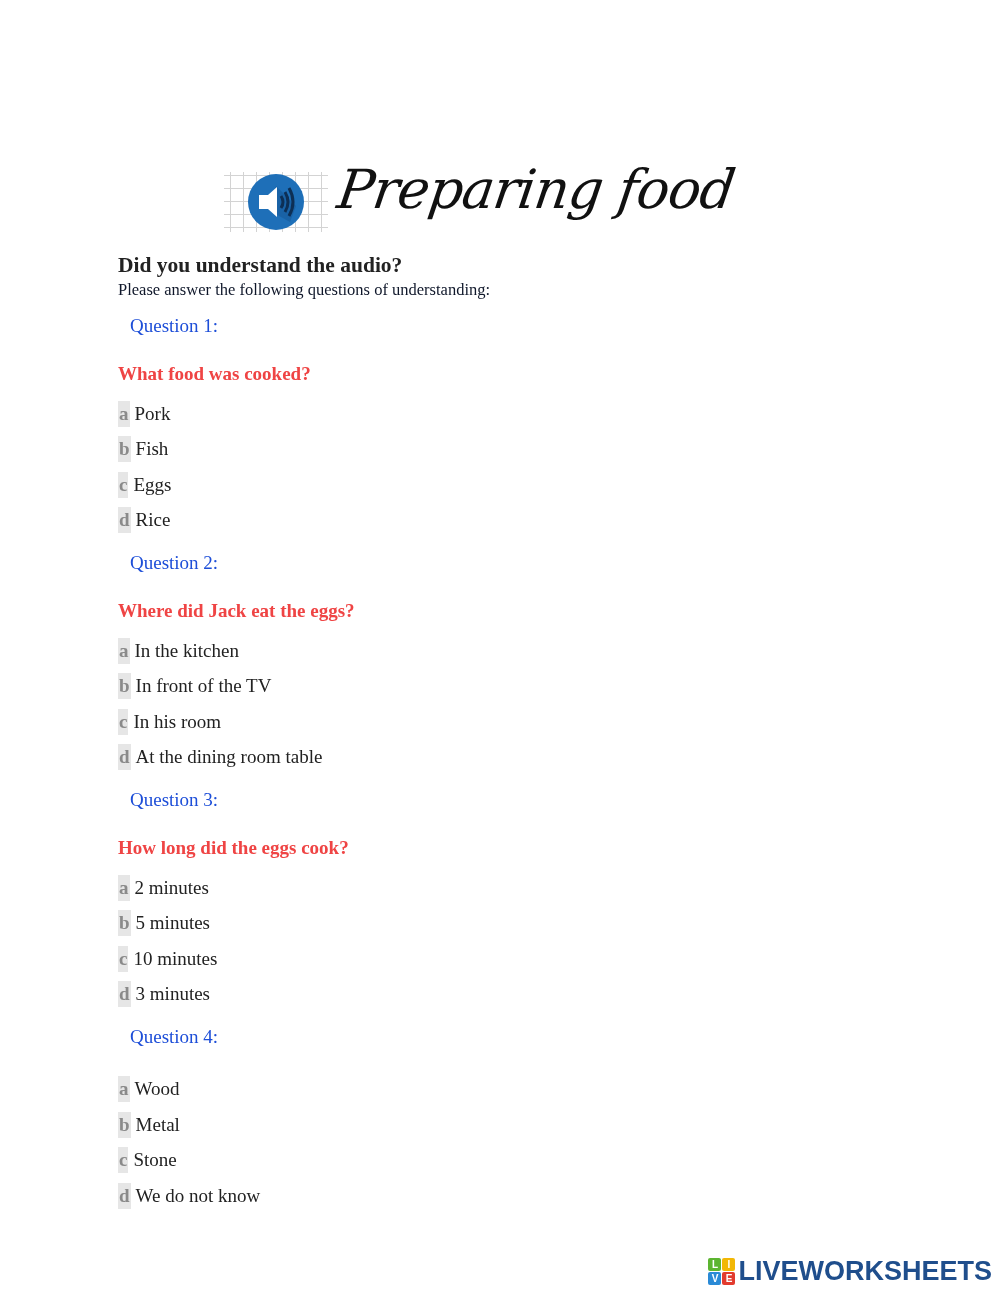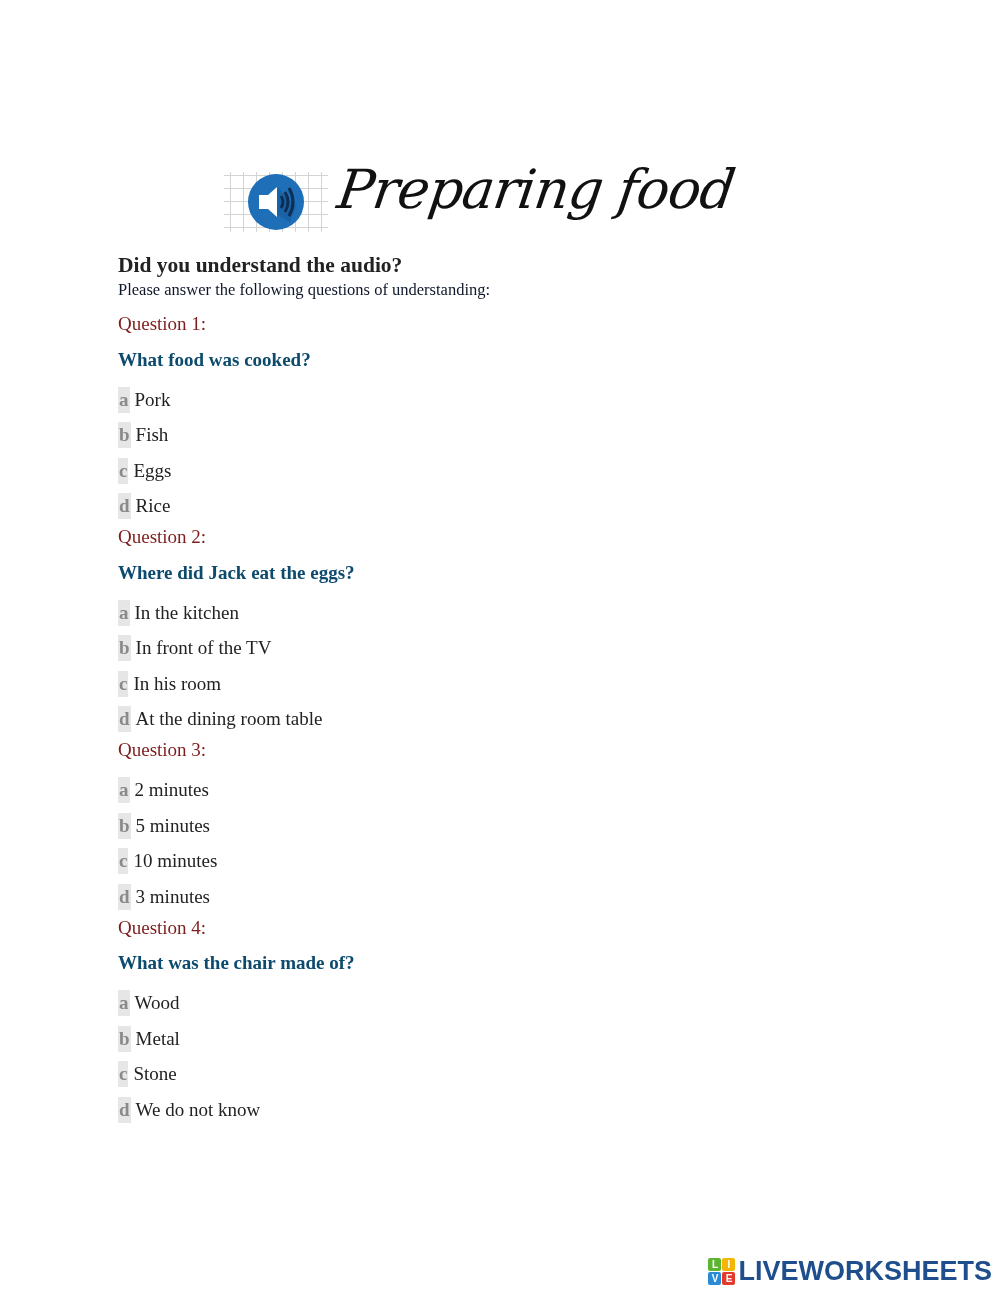--- a/index.html
+++ b/index.html
@@ -14,22 +14,22 @@
           background-size: 13px 13px; background-position: 6px 3px; opacity: 0.9; }
   .speaker { position: absolute; left: 24px; top: 4px; width: 60px; height: 60px; }
   .banner-title { position: absolute; left: 116px; top: -10px;
                   font-family: "DejaVu Serif", "Liberation Serif", serif;
                   font-style: italic; font-size: 54px; color: #111111;
                   letter-spacing: -1px; white-space: nowrap; transform: skewX(-8deg); }
 
   .content { position: absolute; left: 118px; top: 251px; width: 800px; }
   .h1 { font-size: 21.5px; font-weight: bold; color: #222; line-height: 28px; margin: 0; }
   .sub { font-size: 16.5px; color: #0f172a; line-height: 22px; margin: 0 0 10px 0; }
-  .qlabel { font-size: 19px; color: #7f1d1d; height: 35.5px; line-height: 26px; margin: 0; }
-  .qtext { font-size: 19px; font-weight: bold; color: #0c4a6e; height: 35.5px; line-height: 26px; margin: 0; }
+  .qlabel { font-size: 19px; color: #1d4ed8; height: 35.5px; line-height: 26px; margin: 12px; }
+  .qtext { font-size: 19px; font-weight: bold; color: #ef4444; height: 35.5px; line-height: 26px; margin: 0; }
   .opt { font-size: 19px; color: #222; height: 35.5px; line-height: 26px; margin: 0; display: flex; align-items: center; }
   .opt-row { display: flex; align-items: center; height: 26px; }
   .letter { display: inline-block; background: #e6e6e6; color: #8a8a8a; font-weight: bold;
             padding: 0 1px; margin-right: 5px; line-height: 26px; height: 26px; }
   .opt-text { cursor: pointer; }
 
   .logo { position: absolute; right: 8px; top: 1256px; height: 30px; display: flex; align-items: center; }
   .tiles { display: grid; grid-template-columns: 13px 13px; grid-template-rows: 13px 13px; gap: 1px; margin-right: 3px; }
   .tile { font-family: "Liberation Sans", sans-serif; font-weight: bold; font-size: 10px; color: #fff;
           display: flex; align-items: center; justify-content: center; border-radius: 2px; }
@@ -112,20 +112,21 @@
     <div class="opt">
         <div class="opt-row">
           <span class="letter">d</span>
           <span class="opt-text">At the dining room table</span>
         </div>
       </div>
   </div>
 
   <div>
     <p class="qlabel">Question 3:</p>
+    <p class="qtext">How long did the eggs cook?</p>
     <div class="opt">
         <div class="opt-row">
           <span class="letter">a</span>
           <span class="opt-text">2 minutes</span>
         </div>
       </div>
     <div class="opt">
         <div class="opt-row">
           <span class="letter">b</span>
           <span class="opt-text">5 minutes</span>
@@ -140,21 +141,20 @@
     <div class="opt">
         <div class="opt-row">
           <span class="letter">d</span>
           <span class="opt-text">3 minutes</span>
         </div>
       </div>
   </div>
 
   <div>
     <p class="qlabel">Question 4:</p>
-    <p class="qtext">What was the chair made of?</p>
     <div class="opt">
         <div class="opt-row">
           <span class="letter">a</span>
           <span class="opt-text">Wood</span>
         </div>
       </div>
     <div class="opt">
         <div class="opt-row">
           <span class="letter">b</span>
           <span class="opt-text">Metal</span>

